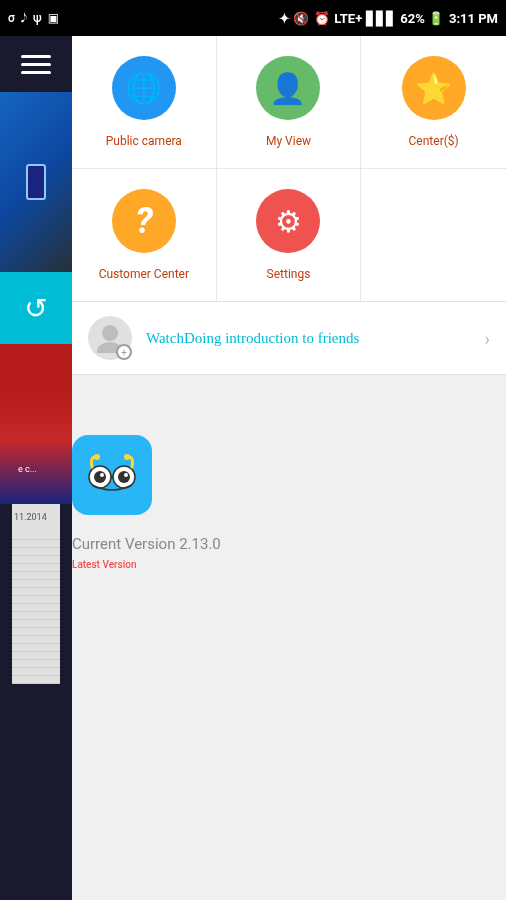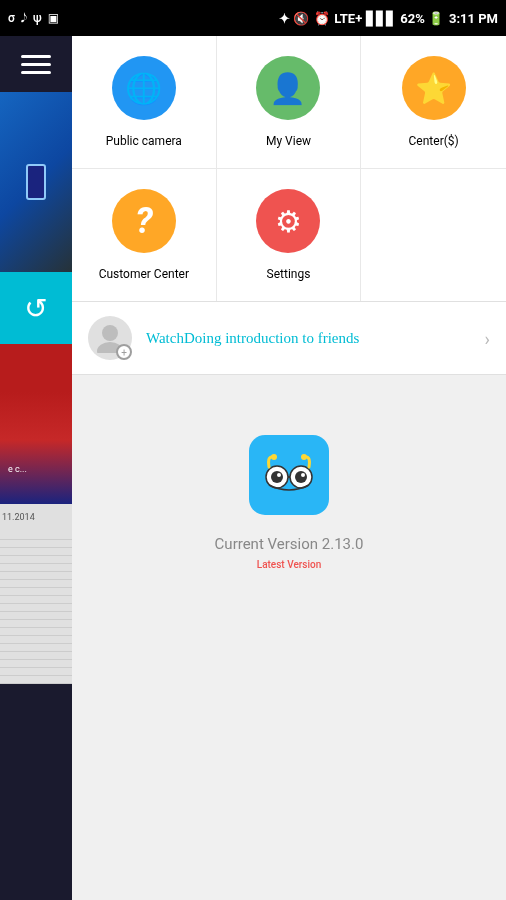--- a/index.html
+++ b/index.html
@@ -101,29 +101,29 @@
     .sidebar-thumb-2 {
       width: 72px;
       height: 160px;
       background: linear-gradient(180deg, #b71c1c 30%, #c62828 60%, #1a237e 100%);
       position: relative;
       overflow: hidden;
     }
     .thumb2-text {
       position: absolute;
       bottom: 30px;
-      left: 8px;
+      left: 18px;
       font-size: 9px;
       color: #fff;
       white-space: nowrap;
       margin-top: 22px;
     }
 
     .sidebar-thumb-3 {
-      width: 72px;
+      width: 48px;
       height: 180px;
       background: #e0e0e0;
       position: relative;
       overflow: hidden;
     }
     .thumb3-date {
       position: absolute;
       top: 8px;
       left: 2px;
       font-size: 9px;
@@ -175,21 +175,21 @@
     }
     .icon-blue { background: #2196f3; }
     .icon-green { background: #66bb6a; }
     .icon-orange { background: #ffa726; }
     .icon-teal { background: #26c6da; }
     .icon-amber { background: #ffa726; }
     .icon-red { background: #ef5350; }
 
     .menu-label {
       font-size: 12px;
-      color: #000000;
+      color: #c2410c;
       text-align: center;
       margin-top: 4px;
     }
 
     
     #invite-banner {
       width: 434px;
       background: #fff;
       display: flex;
       align-items: center;
@@ -243,21 +243,20 @@
       font-size: 18px;
       color: #bbb;
     }
 
     
     #version-section {
       flex: 1;
       background: #f0f0f0;
       display: flex;
       flex-direction: column;
-      align-items: center;
       justify-content: flex-start;
       padding-top: 60px;
     }
 
     .app-logo {
       width: 80px;
       height: 80px;
       background: #29b6f6;
       border-radius: 16px;
       display: flex;

